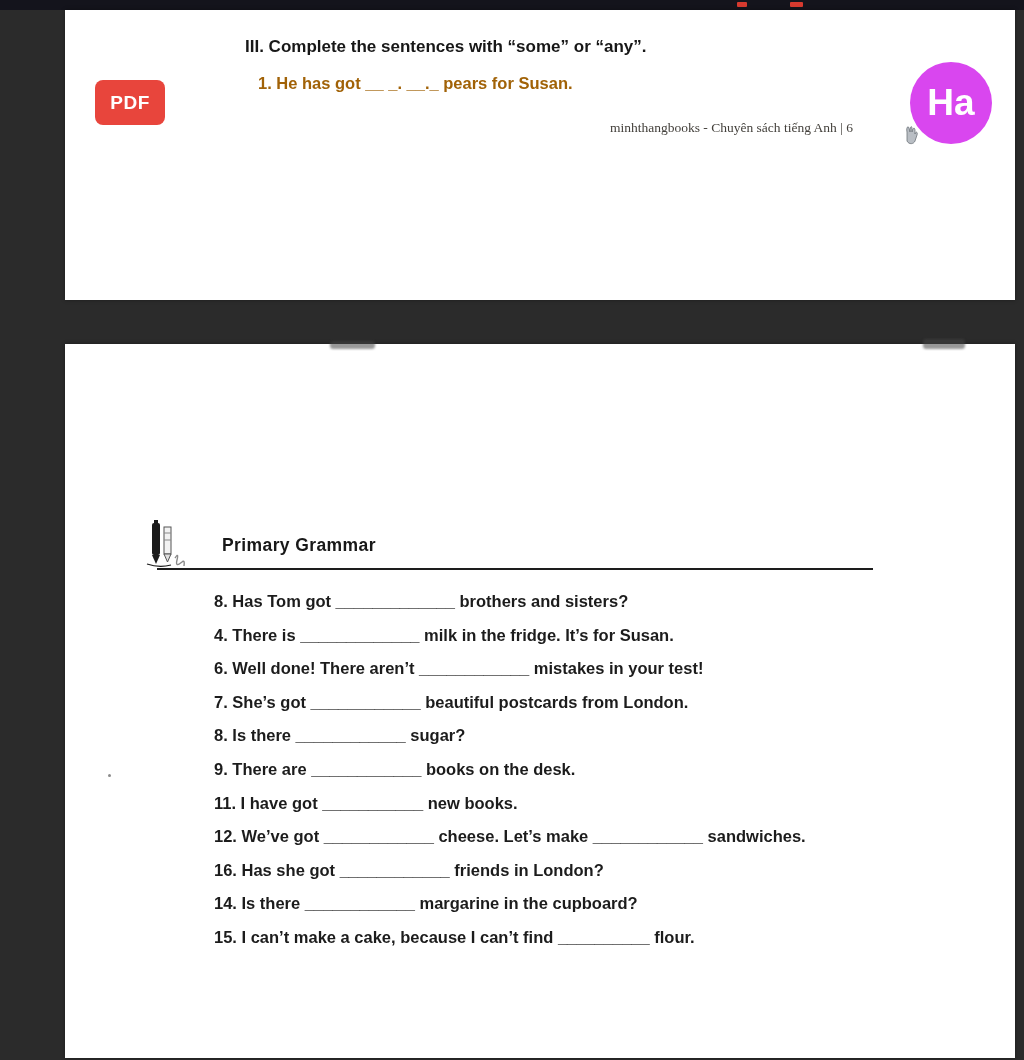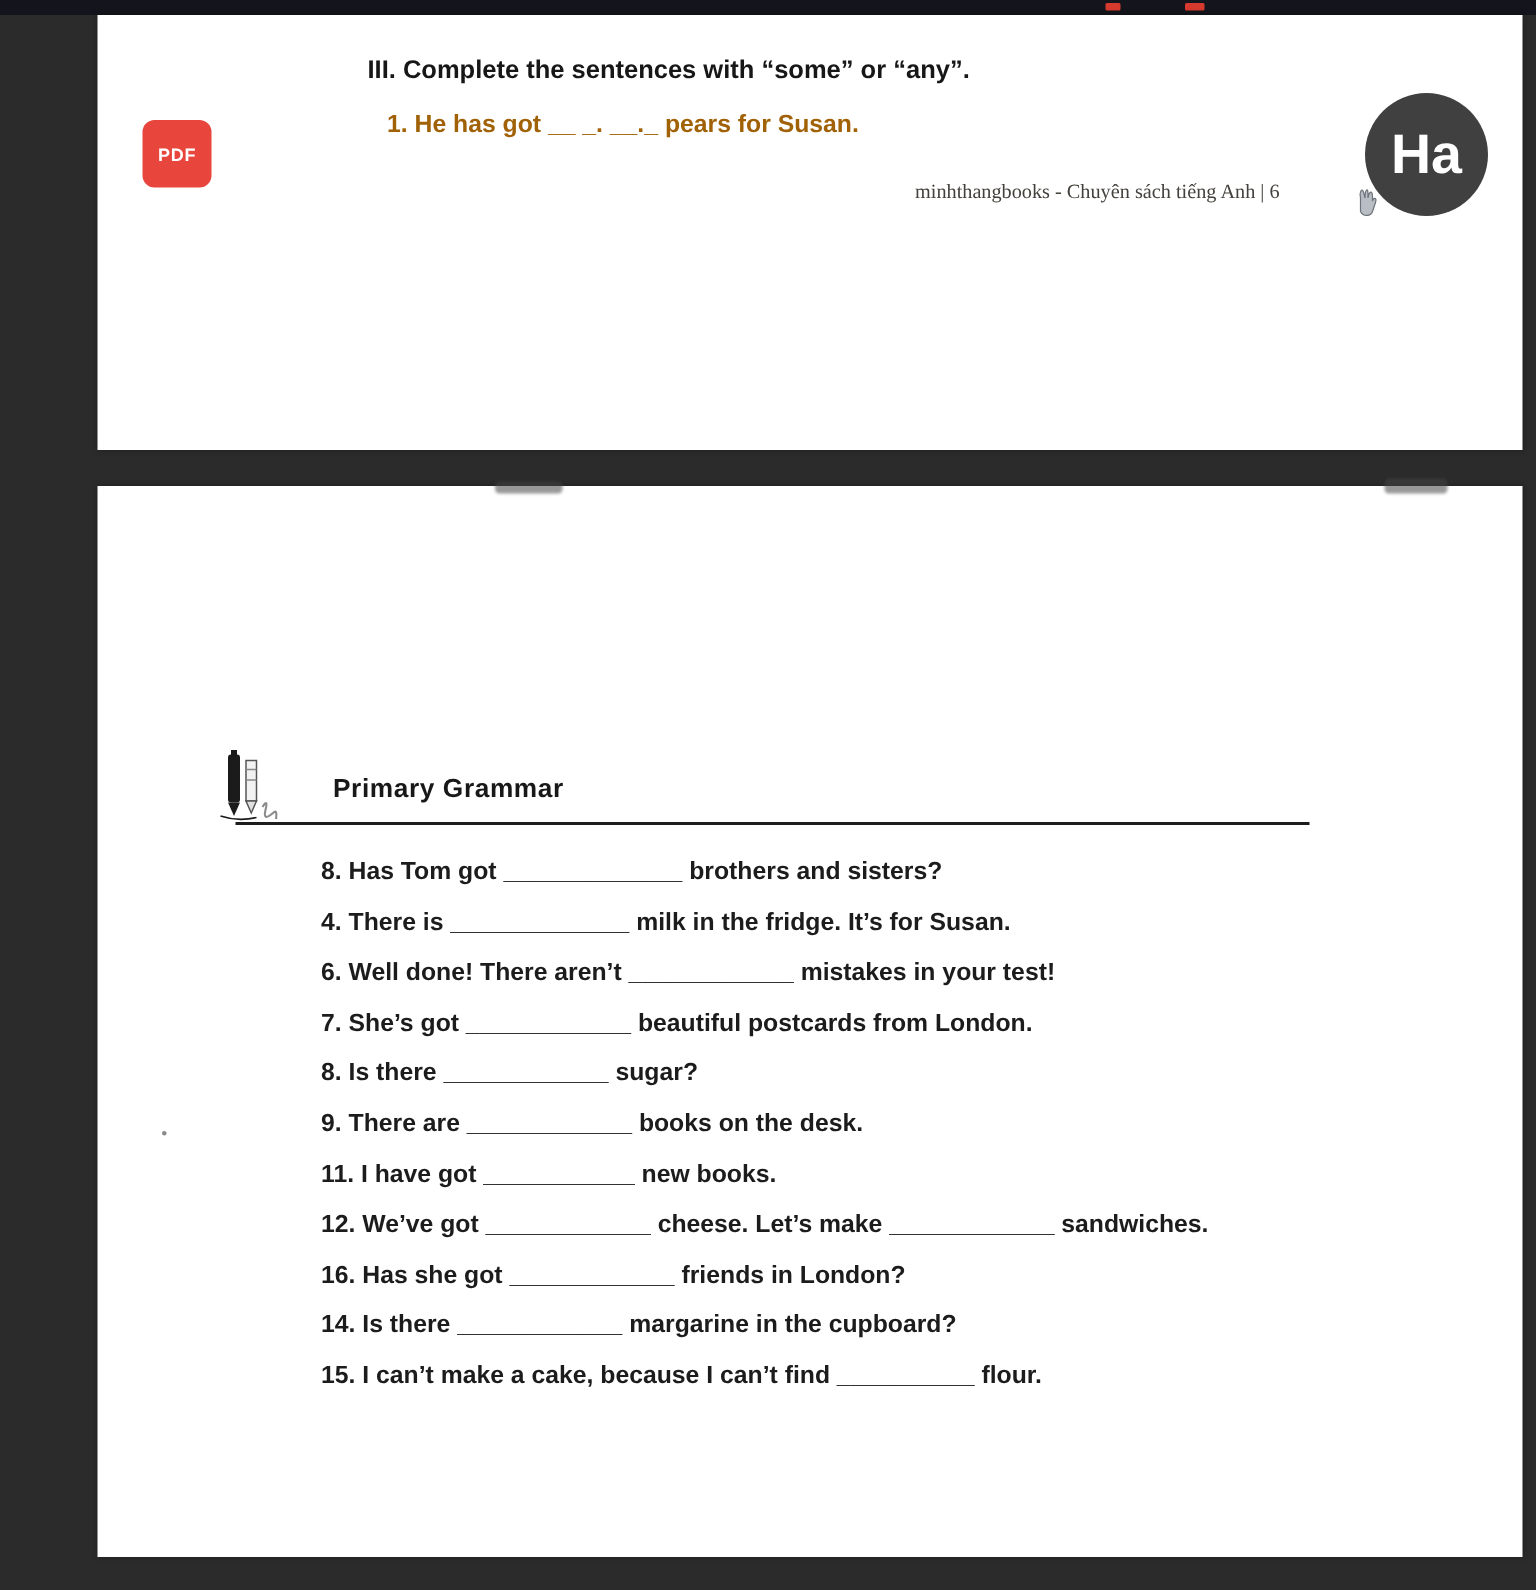--- a/index.html
+++ b/index.html
@@ -3,26 +3,26 @@
 <meta charset="utf-8">
 <style>
   html,body{margin:0;padding:0;background:#2b2b2b;width:1024px;height:1060px;overflow:hidden;
     font-family:"Liberation Sans",sans-serif;}
   .abs{position:absolute;}
   #viewport{position:relative;width:1024px;height:1060px;}
   #topbar{left:0;top:0;width:1024px;height:10px;background:#14141c;}
   .red-mark{height:5px;background:#d63a2f;border-radius:1px;}
   .page{background:#ffffff;box-shadow:0 0 4px rgba(0,0,0,.35);}
   #page1{left:65px;top:10px;width:950px;height:290px;}
-  #page2{left:65px;top:324px;width:950px;height:714px;}
+  #page2{left:65px;top:344px;width:950px;height:714px;}
 
   
-  .pdf-badge{left:30px;top:70px;width:46px;height:45px;border-radius:8px;
+  .pdf-badge{left:30px;top:70px;width:70px;height:45px;border-radius:8px;
     display:flex;align-items:center;justify-content:center;
-    color:#fff;font-weight:bold;font-size:12px;letter-spacing:.5px;cursor:pointer;}
+    color:#fff;font-weight:bold;font-size:19px;letter-spacing:.5px;cursor:pointer;}
   .doc-title{left:180px;top:27px;font-size:17px;font-weight:bold;color:#171717;white-space:nowrap;}
   .sentence1{left:193px;top:64px;font-size:16.5px;font-weight:600;color:#a16207;white-space:nowrap;}
   .watermark{left:545px;top:110px;font-family:"Liberation Serif",serif;font-size:13.5px;color:#44413c;white-space:nowrap;}
   .avatar{left:845px;top:52px;width:82px;height:82px;border-radius:50%;
     display:flex;align-items:center;justify-content:center;
     color:#ffffff;font-weight:bold;font-size:37px;cursor:pointer;}
   .hand{left:838px;top:112px;width:18px;height:24px;}
 
   
   .smudge{background:rgba(70,70,70,.55);filter:blur(1.2px);border-radius:3px;}
@@ -46,21 +46,21 @@
   <div id="page1" class="abs page">
 
     <div class="abs pdf-badge" style="background-color: rgb(232, 69, 60);">PDF</div>
 
     <div class="abs doc-title">III. Complete the sentences with “some” or “any”.</div>
 
     <div class="abs sentence1">1. He has got __ _. __._ pears for Susan.</div>
 
     <div class="abs watermark">minhthangbooks - Chuyên sách tiếng Anh | 6</div>
 
-    <div class="abs avatar" style="background-color: #404040;">Ha</div>
+    <div class="abs avatar" style="background-color: #d946ef;">Ha</div>
 
     <div class="abs hand">
       <svg width="18" height="24" viewBox="0 0 18 24">
         <path d="M4 10 C3 6 5 3 6 6 L7 10 C7 4 9 3 9 7 L9 10 C10 5 12 5 12 9 L12 12 C13 9 15 10 14 13 L12 19 C11 22 6 23 4 19 Z" fill="#b9bec4" stroke="#6d737a" stroke-width="0.8"></path>
       </svg>
     </div>
   </div>
 
   <div id="page2" class="abs page">
 

